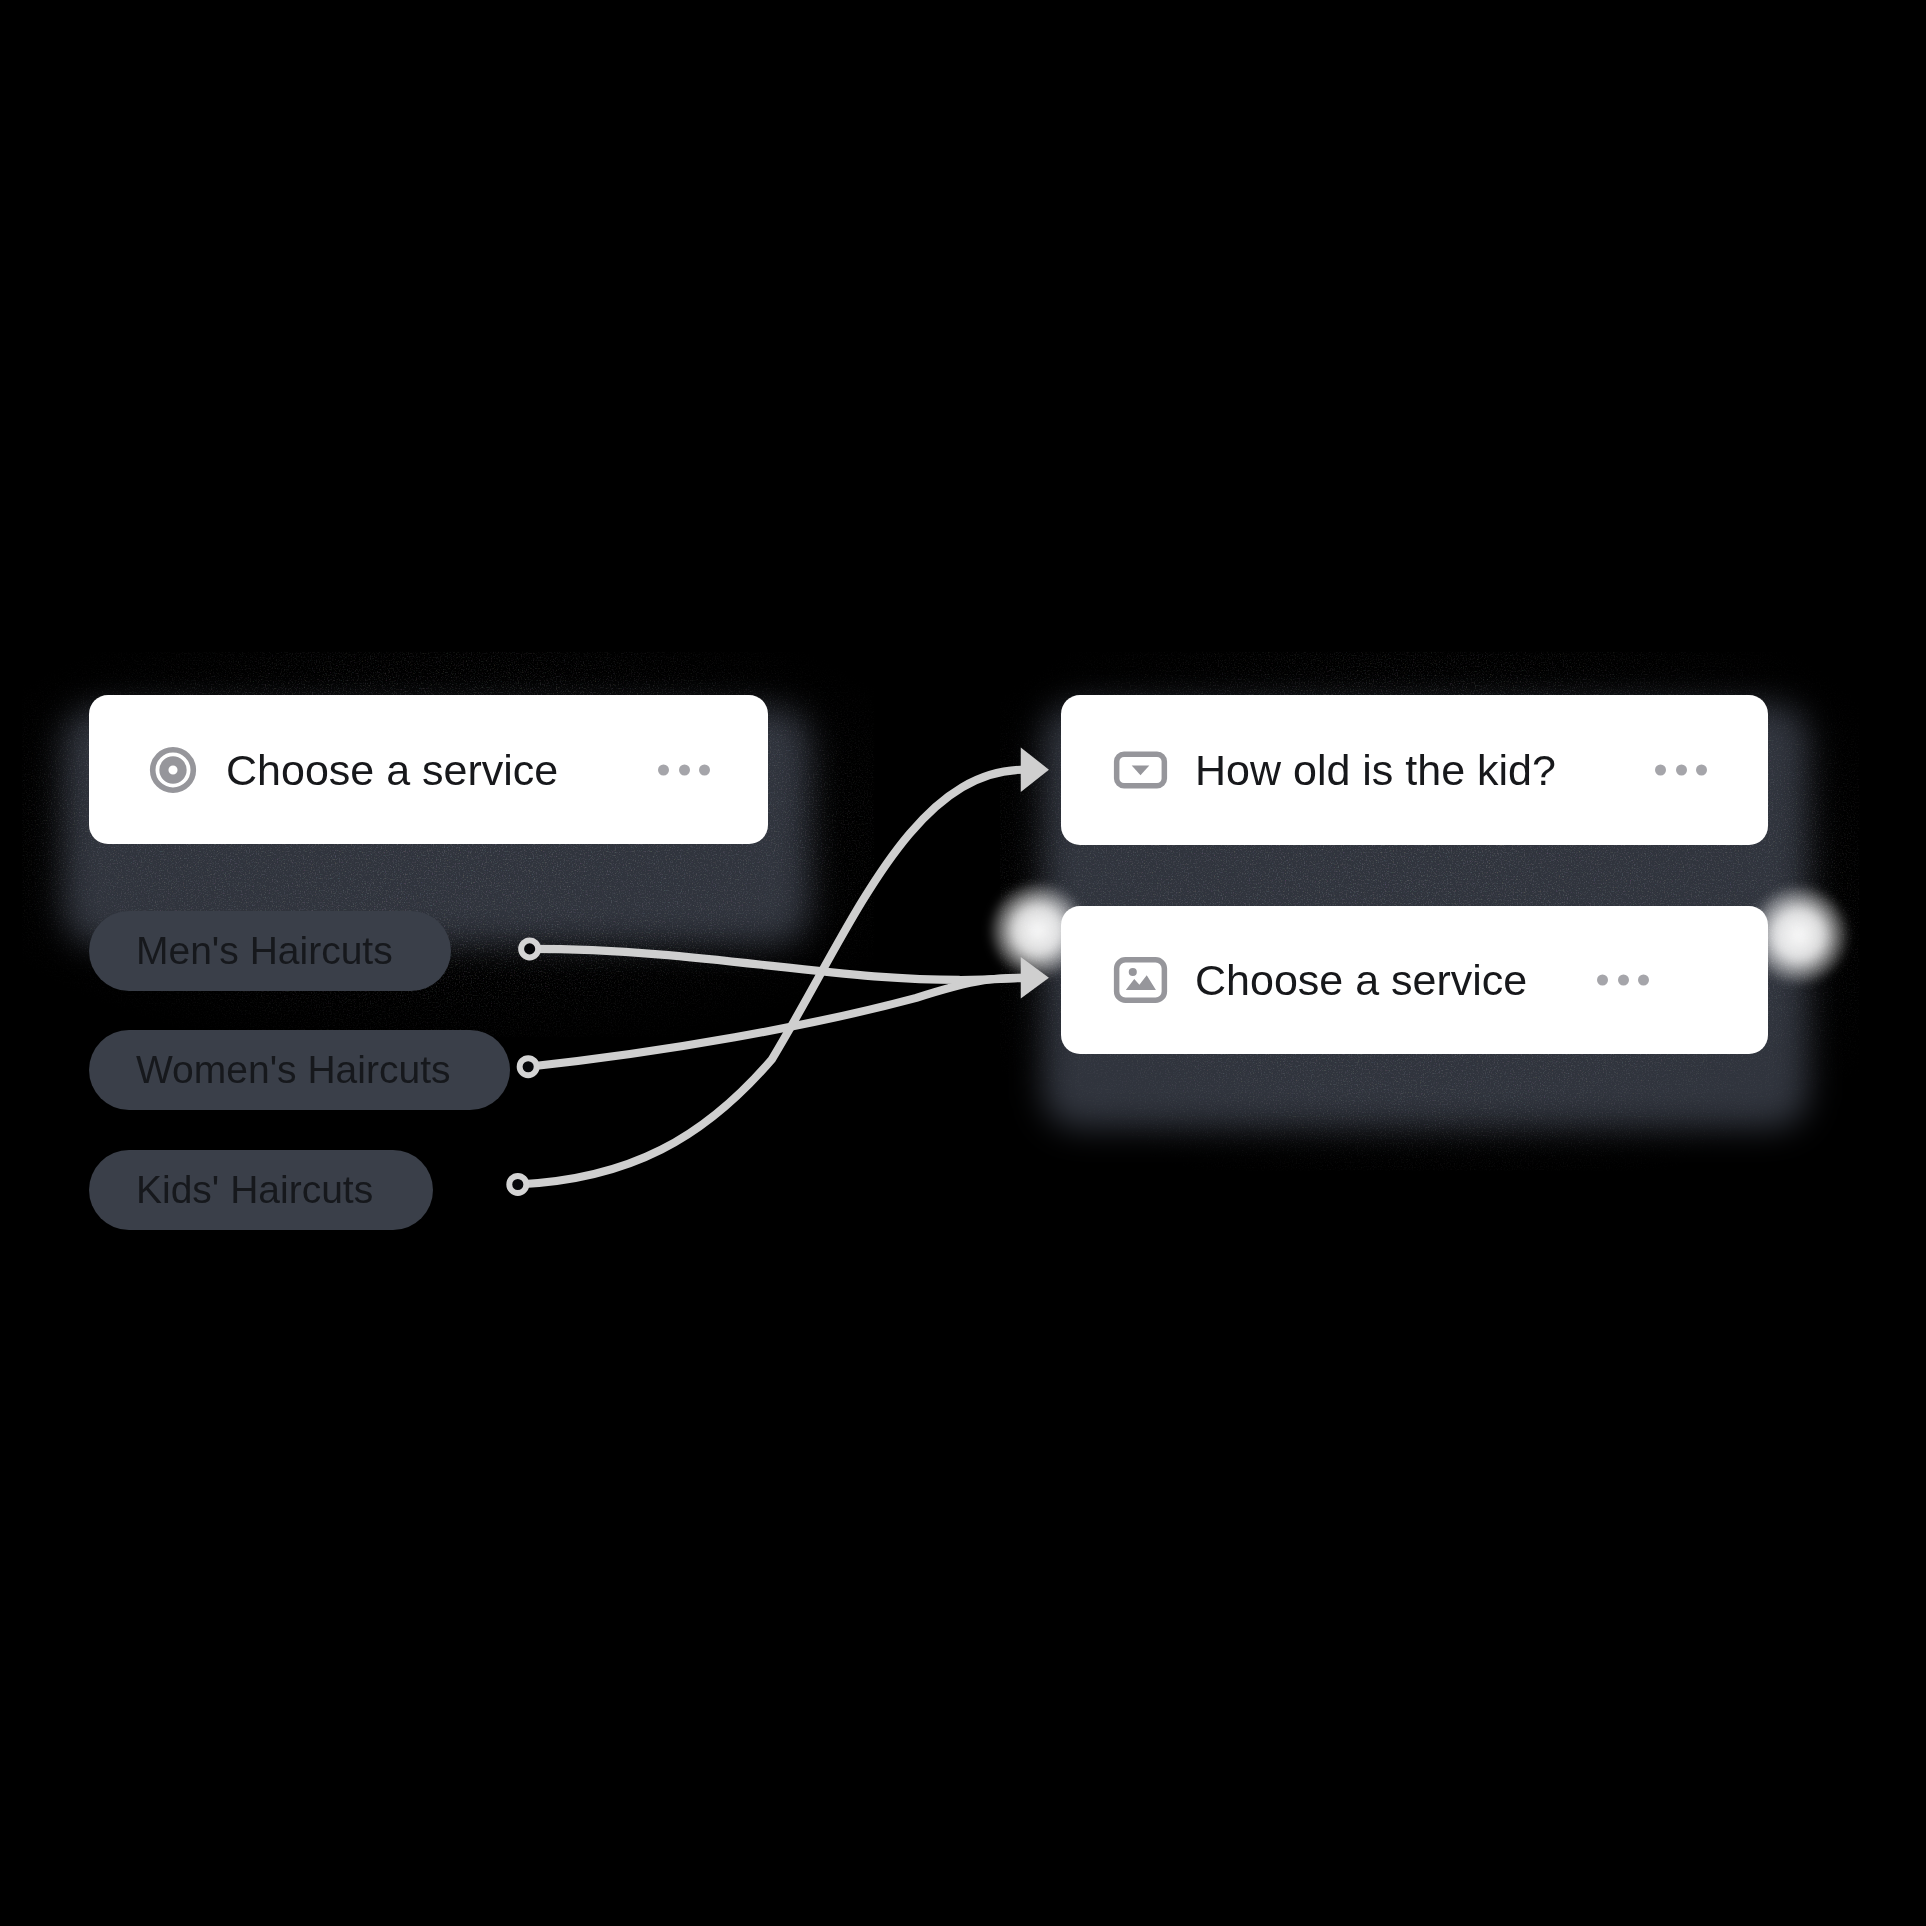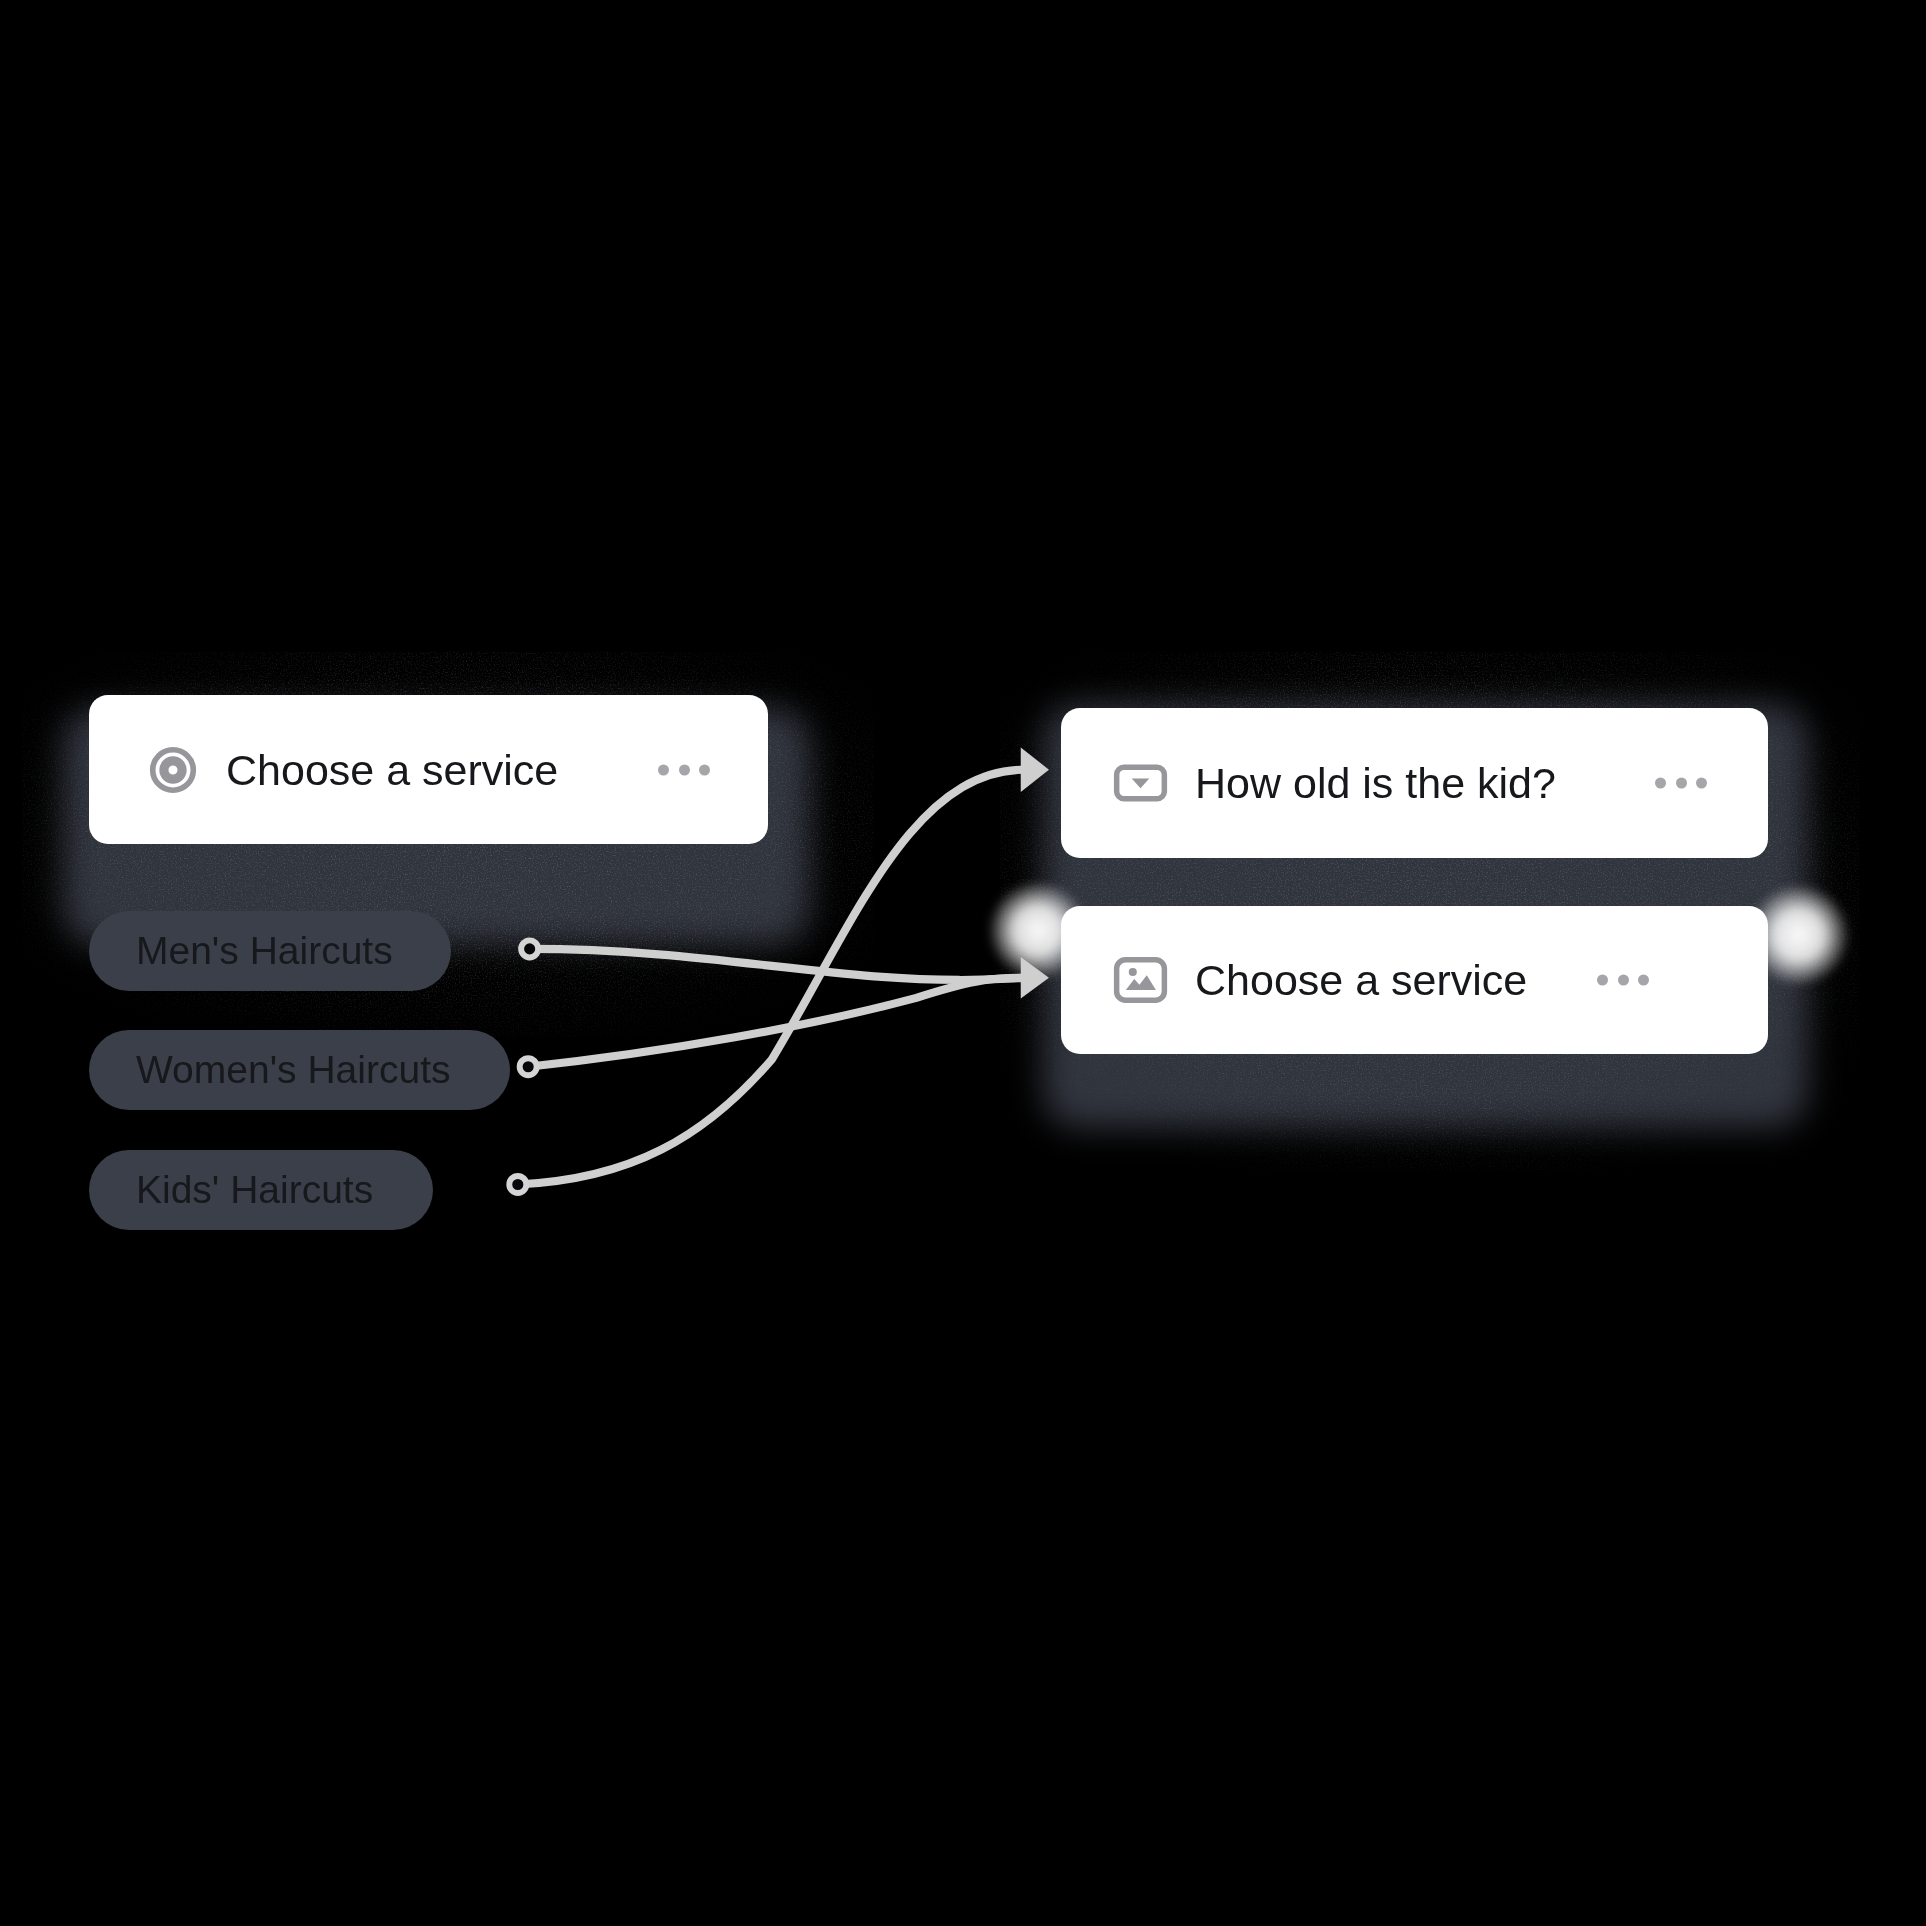--- a/index.html
+++ b/index.html
@@ -33,21 +33,21 @@
   
   .layer{position:absolute;left:0;top:0;}
 
   
   .card{
     position:absolute;
     background:#fff;
     border-radius:19px;
   }
   #card-service{left:89px; top:695px; width:679px; height:149px;}
-  #card-kid-age{left:1061px;top:695px; width:707px; height:150px;margin-top:13px;}
+  #card-kid-age{left:1061px;top:695px; width:707px; height:150px;}
   #card-stylist{left:1061px;top:906px;width:707px; height:148px;}
 
   .card .icon{
     position:absolute;top:50%;transform:translateY(-50%);
     line-height:0;
   }
   #card-service .icon{left:56px;}
   #card-kid-age .icon,#card-stylist .icon{left:50px;}
 
   .card .title{

